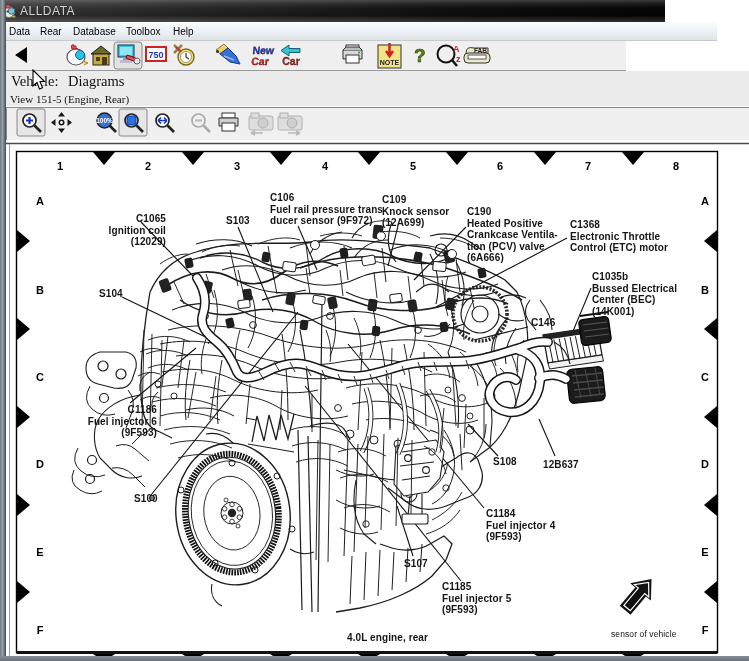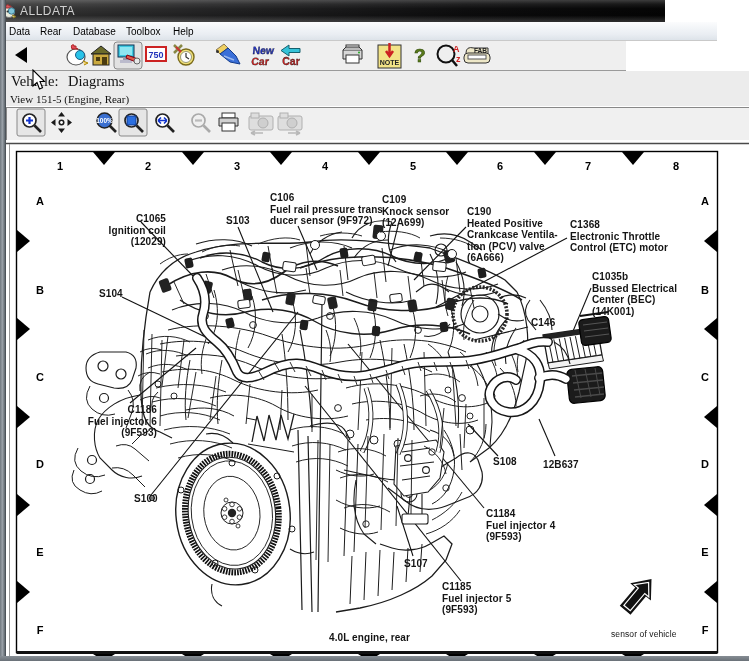--- a/index.html
+++ b/index.html
@@ -578,17 +578,17 @@
   <div class="lbl" style="left:592px;top:271px">C1035b<br>Bussed Electrical<br>Center (BEC)<br>(14K001)</div>
   <div class="lbl" style="left:531px;top:317px">C146</div>
   <div class="lbl" style="left:99px;top:288px">S104</div>
   <div class="lbl ctr" style="left:77px;top:404px;width:80px">C1186<br>Fuel injector 6<br>(9F593)</div>
   <div class="lbl" style="left:134px;top:493px">S100</div>
   <div class="lbl" style="left:493px;top:456px">S108</div>
   <div class="lbl" style="left:543px;top:459px">12B637</div>
   <div class="lbl" style="left:486px;top:508px">C1184<br>Fuel injector 4<br>(9F593)</div>
   <div class="lbl" style="left:404px;top:558px">S107</div>
   <div class="lbl" style="left:442px;top:581px">C1185<br>Fuel injector 5<br>(9F593)</div>
-  <div class="lbl b" style="left:329px;top:632px">4.0L engine, rear</div>
+  <div class="lbl b" style="left:347px;top:632px">4.0L engine, rear</div>
   <div class="lbl" style="left:611px;top:629px;font-size:8.5px;font-weight:normal">sensor of vehicle</div>
 </div>
 <div id="winleft"></div>
 <div id="winbottom"></div>
 
 </body></html>

